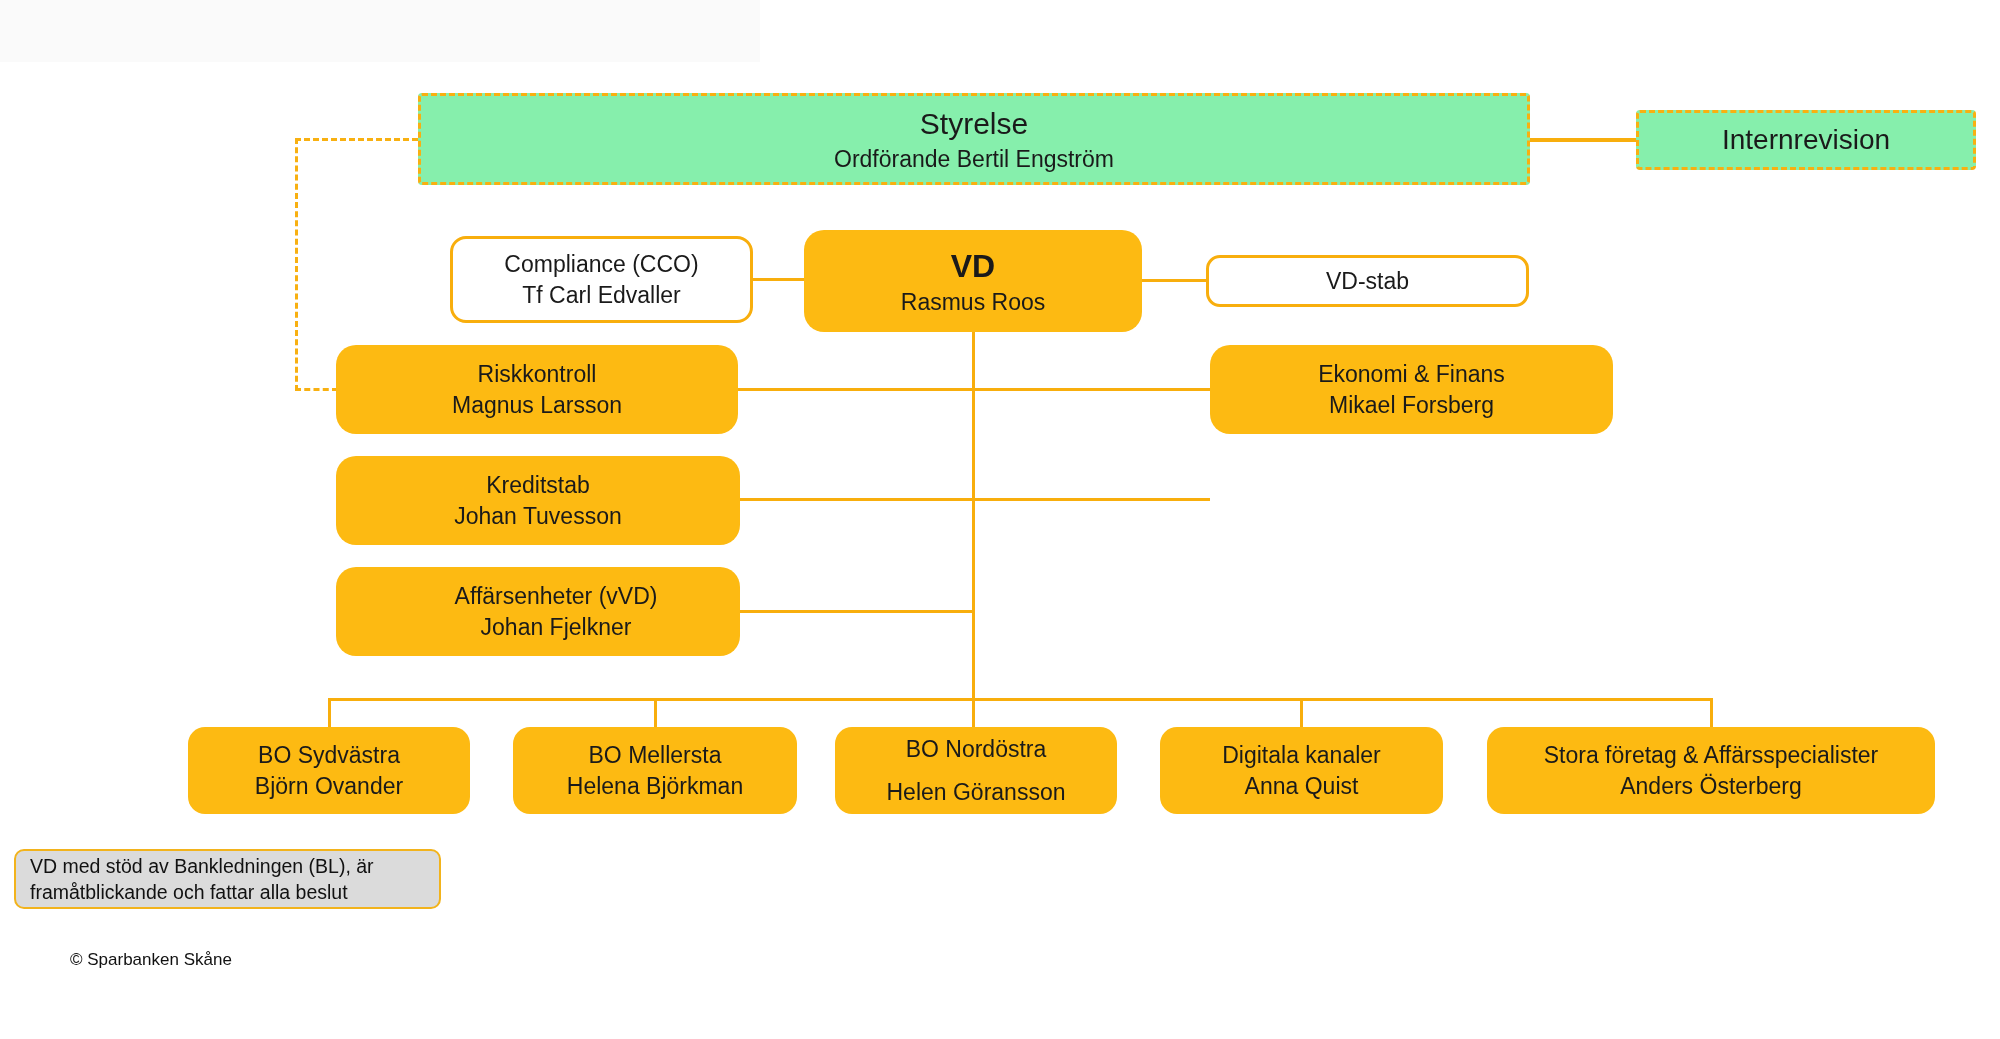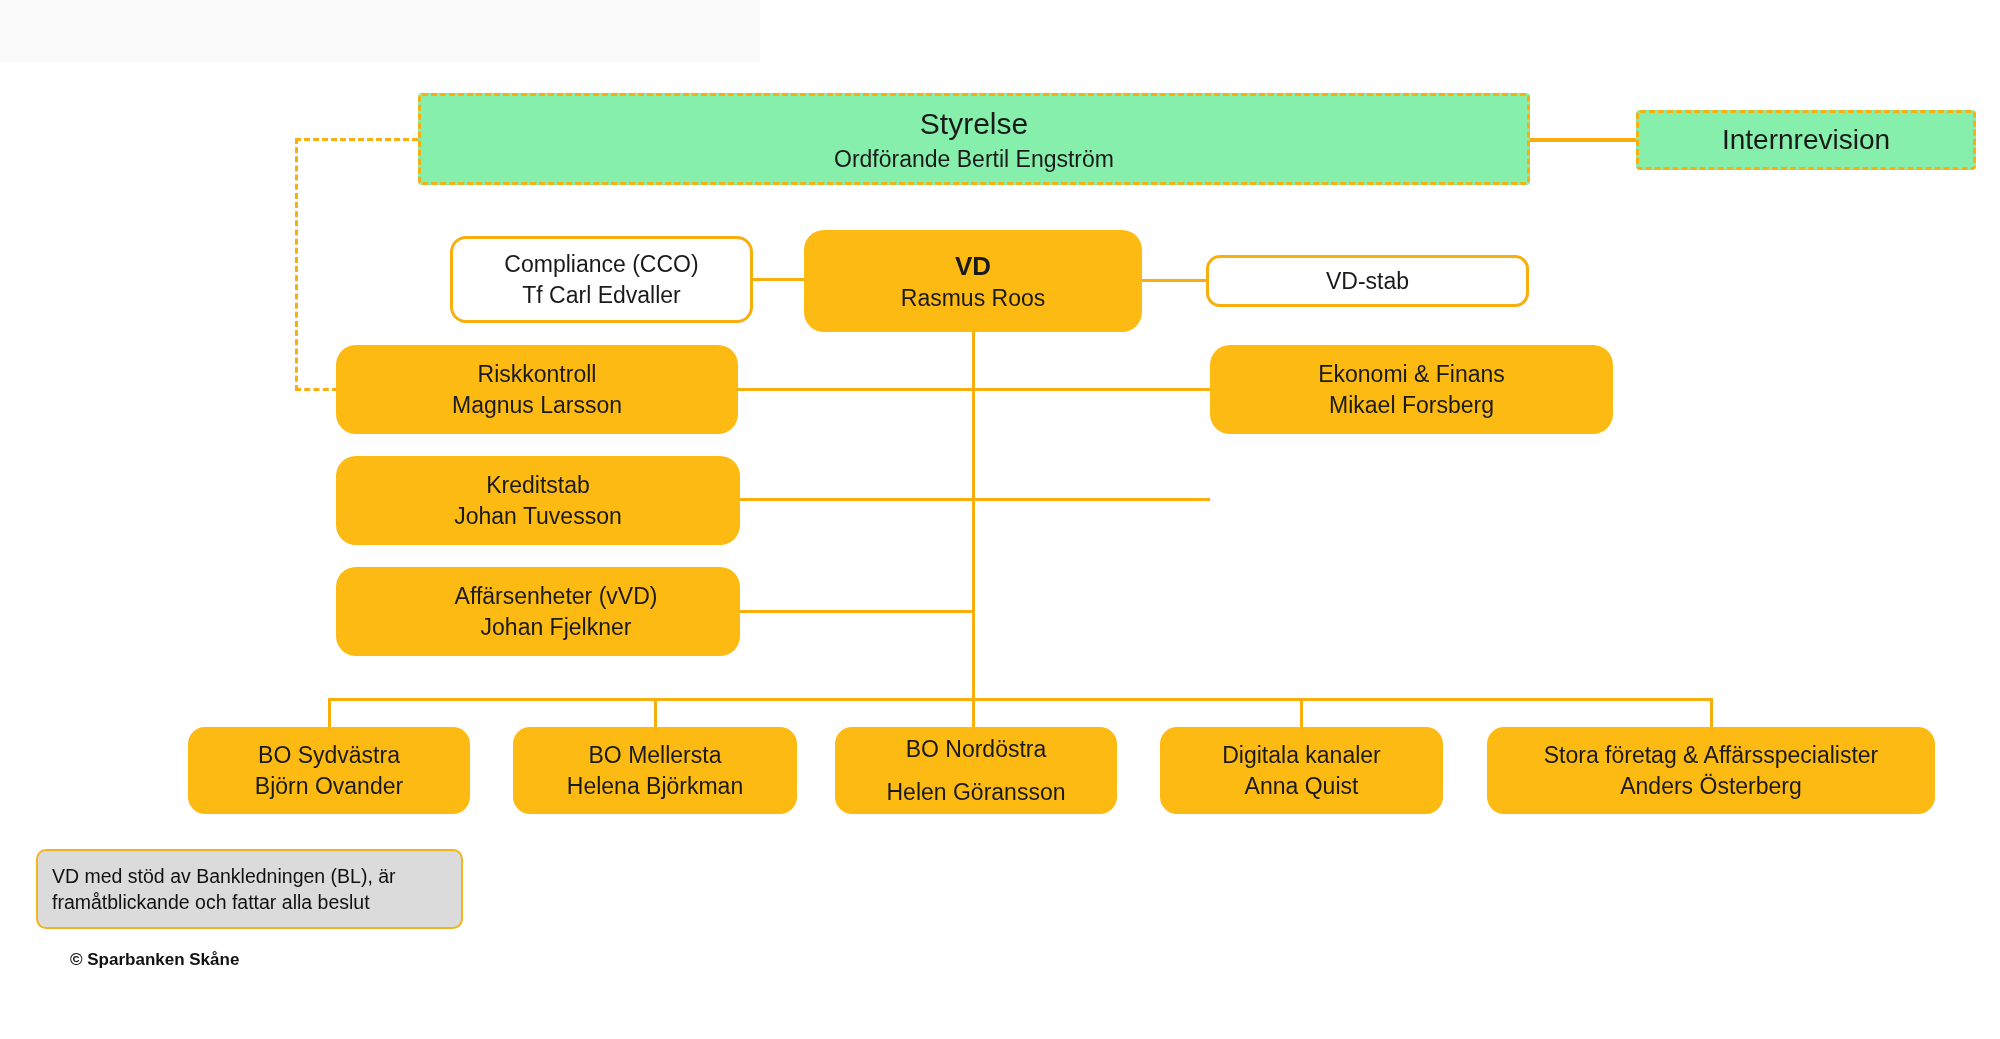--- a/index.html
+++ b/index.html
@@ -65,27 +65,26 @@
     border-top: 3px dashed #f8b011;
     height: 0;
   }
   .dash-v {
     position: absolute;
     border-left: 3px dashed #f8b011;
     width: 0;
   }
   .t-xl   { font-size: 30px; font-weight: 500; }
   .t-lg   { font-size: 28px; font-weight: 400; }
-  .t-vd   { font-size: 26px; font-weight: 600; }
+  .t-vd   { font-size: 32px; font-weight: 600; }
   .t-md   { font-size: 23px; font-weight: 400; }
   .copyright {
     position: absolute;
     font-size: 17px;
     color: #111;
-    font-weight: bold;
   }
 </style>
 </head>
 <body>
 
 <div class="canvas">
 
   <div class="artifact" style="left:0; top:10; width:760px; height:62px;"></div>
 
   <div class="line" style="left:1530px; top:138px; width:106px; height:4px;"></div>
@@ -171,20 +170,20 @@
   <div class="node fill" style="left:1160px; top:727px; width:283px; height:87px; border-radius:17px;">
     <div class="t-md">Digitala kanaler</div>
     <div class="t-md">Anna Quist</div>
   </div>
 
   <div class="node fill" style="left:1487px; top:727px; width:448px; height:87px; border-radius:17px;">
     <div class="t-md">Stora företag &amp; Affärsspecialister</div>
     <div class="t-md">Anders Österberg</div>
   </div>
 
-  <div class="note-box" style="left:36px; top:849px; width:427px; height:80px;">
+  <div class="note-box" style="left:14px; top:849px; width:427px; height:60px;">
     <div>VD med stöd av Bankledningen (BL), är</div>
     <div>framåtblickande och fattar alla beslut</div>
   </div>
 
   <div class="copyright" style="left:70px; top:950px;">© Sparbanken Skåne</div>
 
 </div>
 
 </body></html>

